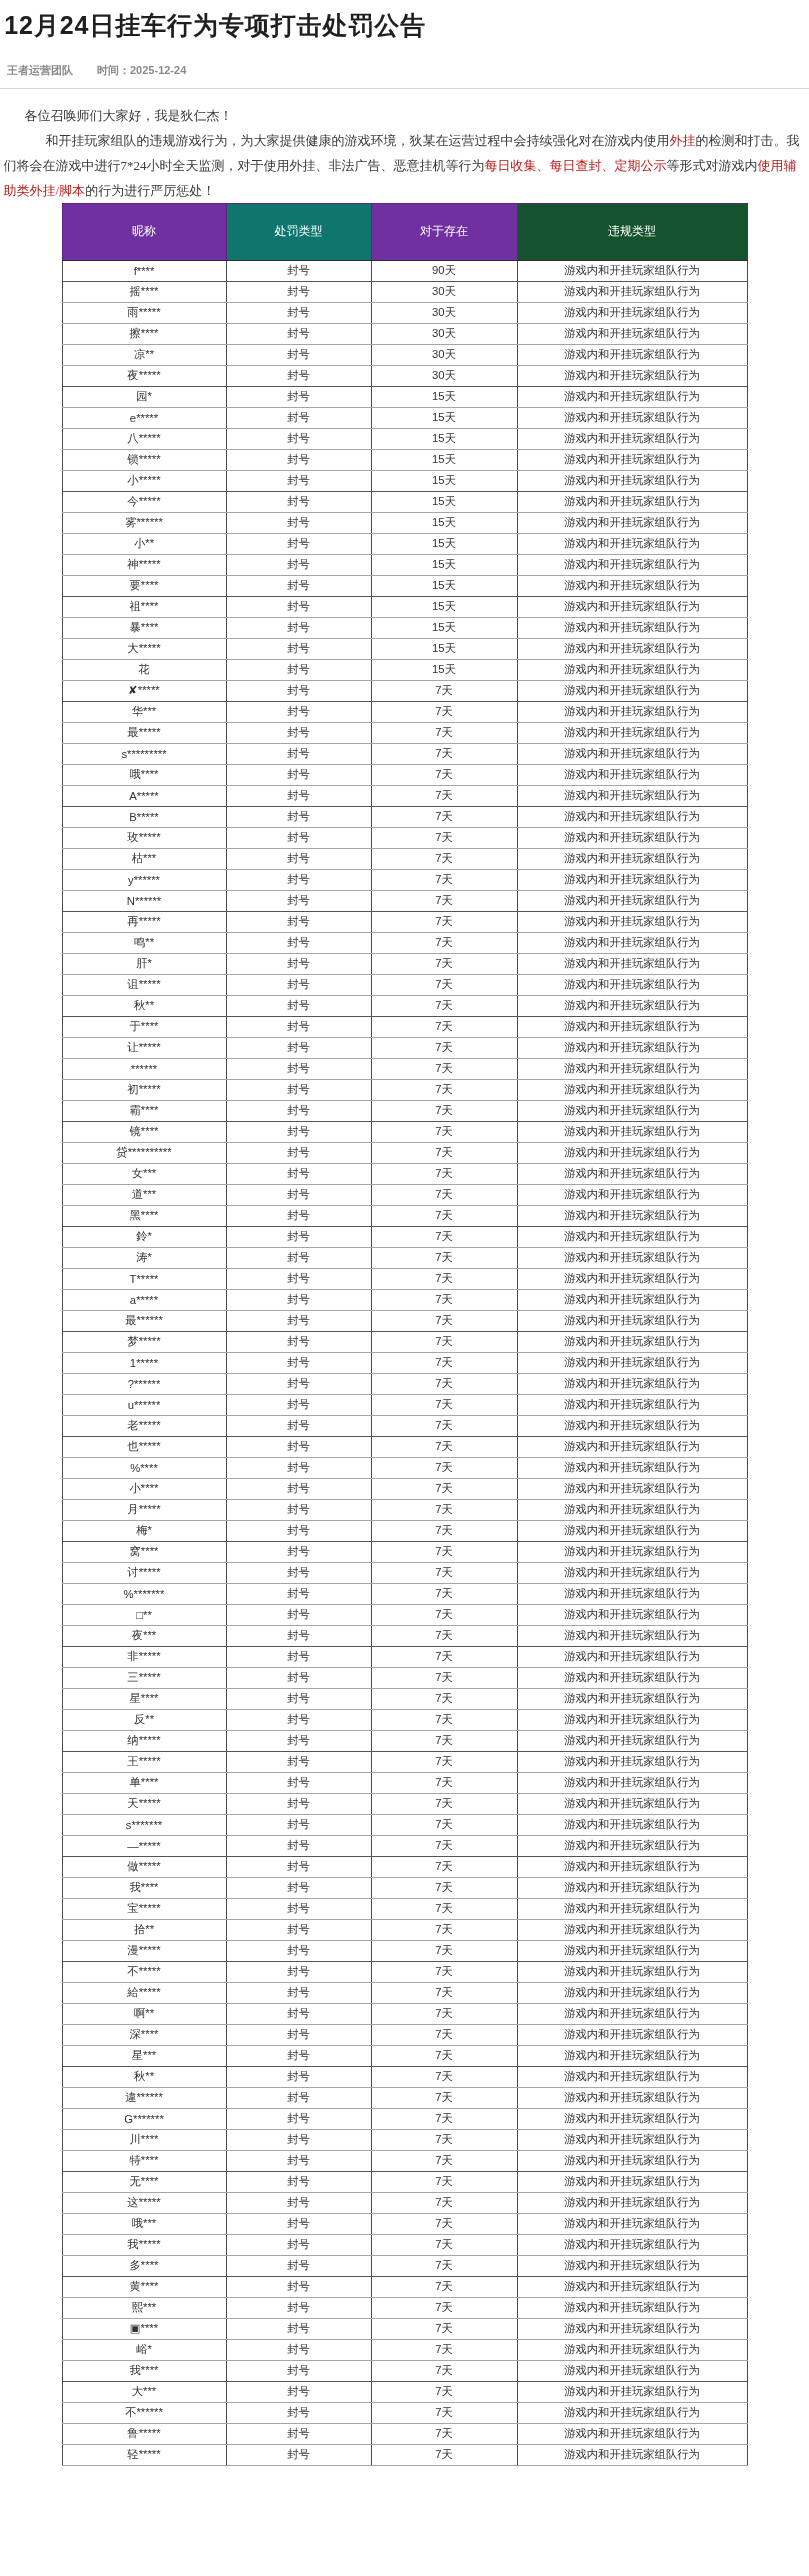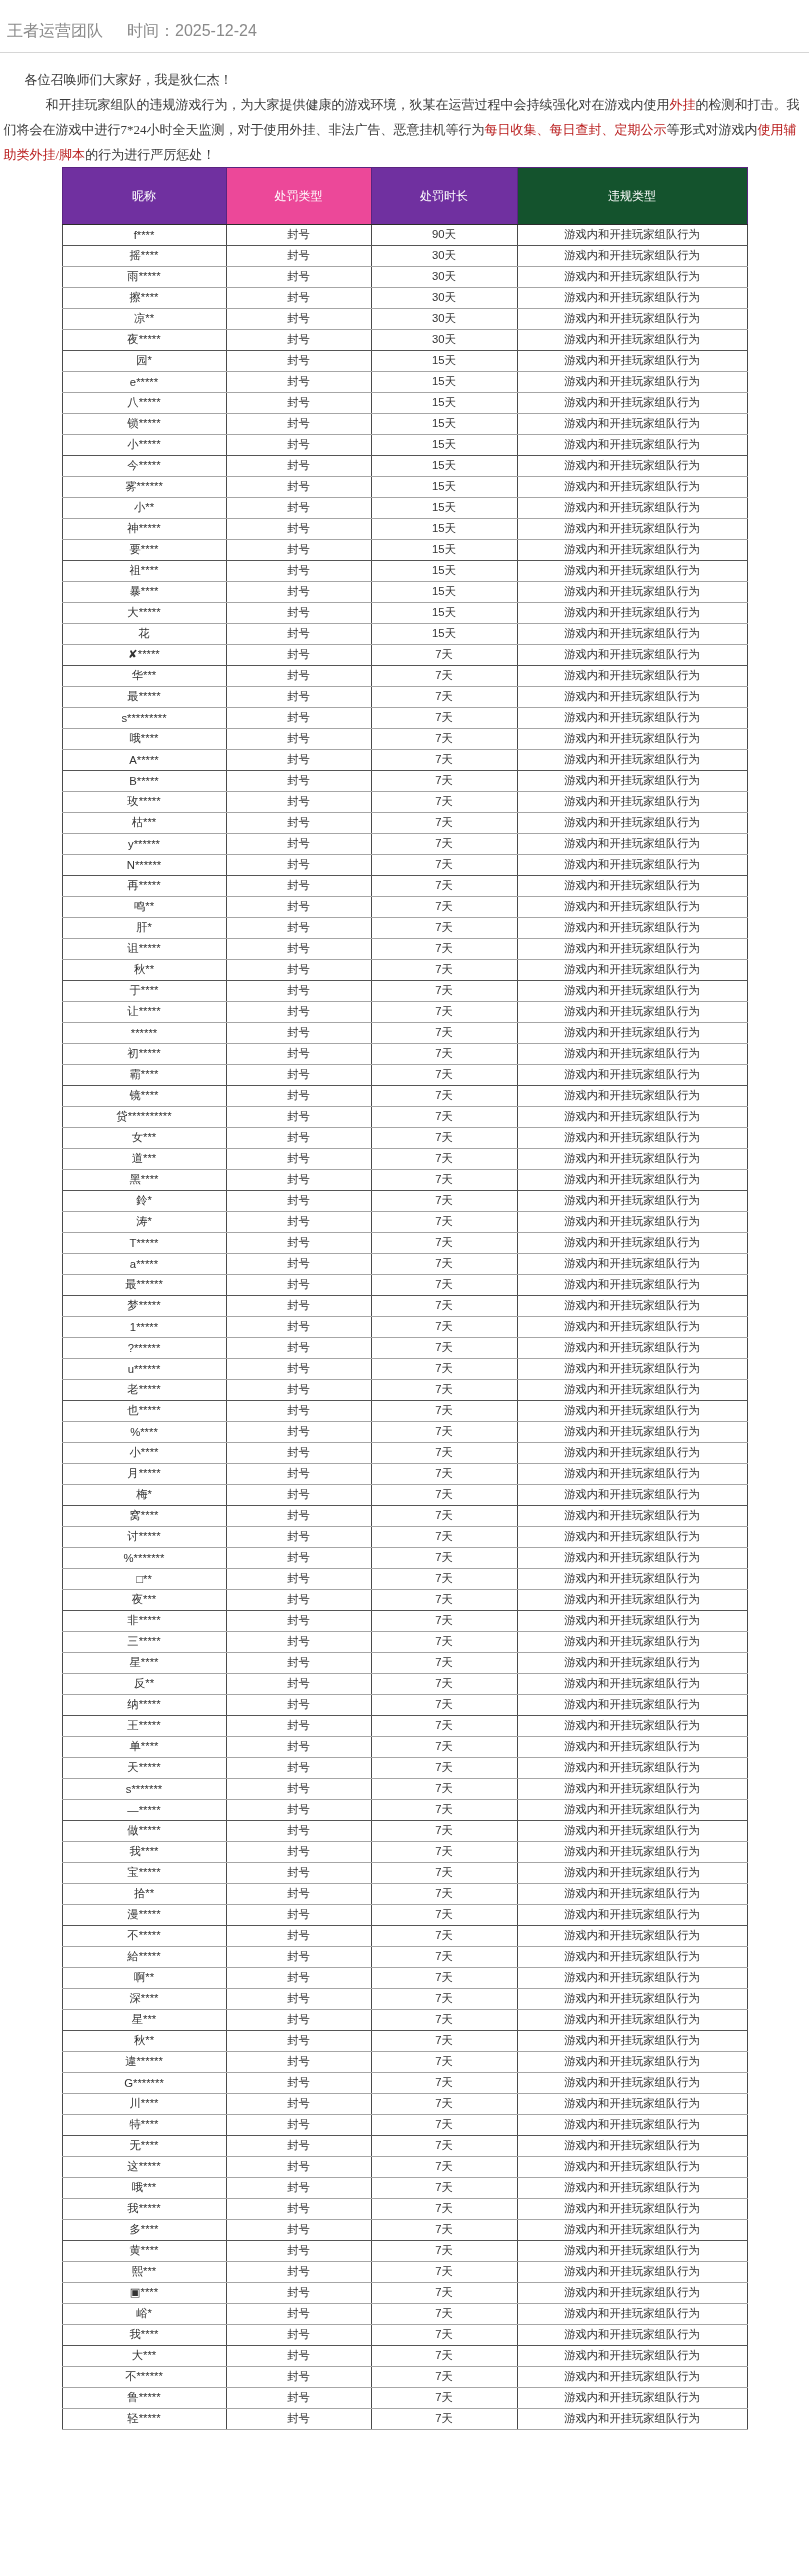--- a/index.html
+++ b/index.html
@@ -1,19 +1,19 @@
 <!DOCTYPE html>
 <html style="font-size:14px"><head>
 <meta charset="utf-8">
 <style>
   html,body{margin:0;padding:0;background:#ffffff;}
   body{width:809px;font-family:"Liberation Sans","DejaVu Sans",sans-serif;color:#333;}
   .page{width:809px;}
   .title{font-size:25px;font-weight:700;color:#1f1f1f;margin:8.7px 0 0 4.3px;letter-spacing:0.9px;}
-  .meta{font-size:16px;color:#8a8a8a;margin:21px 0 0 7px;}
+  .meta{font-size:11px;color:#8a8a8a;margin:21px 0 0 7px;font-weight:bold;}
   .meta .time-label{margin-left:24px;}
   .divider{border:none;border-top:0.9px solid #d6d6d6;margin:10.4px 0 0 0;}
   .paras{margin:14px 3.5px 0 3.5px;font-size:13px;line-height:25px;color:#3a3a3a;font-family:Liberation Serif, serif;}
   .para{margin:0;}
   .para.indent-small{text-indent:21px;}
   .para.indent-big{text-indent:42px;}
   .red{color:#b91c1c;text-align:center;}
   .caption{text-align:center;font-size:13px;font-weight:700;color:#222;margin:8.7px 0 8.7px 0;}
   table.punish{border-collapse:collapse;margin:0 auto 26px auto;width:685px;table-layout:fixed;background:#fff;}
   table.punish{border:1.7px solid #3a3a3a;}
@@ -24,20 +24,21 @@
      border-left:0.9px solid #4a4a4a;border-right:0.9px solid #4a4a4a;border-bottom:0.9px solid #a6a6a6;
      overflow:hidden;white-space:nowrap;}
   tbody tr:nth-child(5n+1) td{border-bottom-color:#555;}
   thead tr th{border-bottom:1.7px solid #2c2c2c;}
 </style>
 </head>
 <body>
 
 <div class="page">
 
+  <h1 class="title">12月24日挂车行为专项打击处罚公告</h1>
 
   <div class="meta">
     <span>王者运营团队</span><span class="time-label">时间：</span><span>2025-12-24</span>
   </div>
 
   <hr class="divider">
 
   <div class="paras">
       <div class="para indent-small"><span>各位召唤师们大家好，我是狄仁杰！</span></div>
       <div class="para indent-big"><span>和开挂玩家组队的违规游戏行为，为大家提供健康的游戏环境，狄某在运营过程中会持续强化对在游戏内使用</span><span class="red">外挂</span><span>的检测和打击。我们将会在游戏中进行7*24小时全天监测，对于使用外挂、非法广告、恶意挂机等行为</span><span class="red">每日收集、每日查封、定期公示</span><span>等形式对游戏内</span><span class="red">使用辅助类外挂/脚本</span><span>的行为进行严厉惩处！</span></div>
@@ -47,22 +48,22 @@
   <table class="punish">
     <colgroup>
       <col class="c-name">
         <col class="c-type">
         <col class="c-dur">
         <col class="c-vio">
     </colgroup>
     <thead>
       <tr>
           <th style="background: rgb(112, 48, 160);">昵称</th>
-          <th style="background: #ec4899;">处罚类型</th>
-          <th style="background: rgb(112, 48, 160);">处罚时长</th>
+          <th style="background: #0f766e;">处罚类型</th>
+          <th style="background: rgb(112, 48, 160);">对于存在</th>
           <th style="background: #14532d; margin-top: 12px;">违规类型</th>
         </tr>
     </thead>
     <tbody>
         <tr>
           <td>f****</td>
           <td>封号</td>
           <td>90天</td>
           <td>游戏内和开挂玩家组队行为</td>
         </tr>

